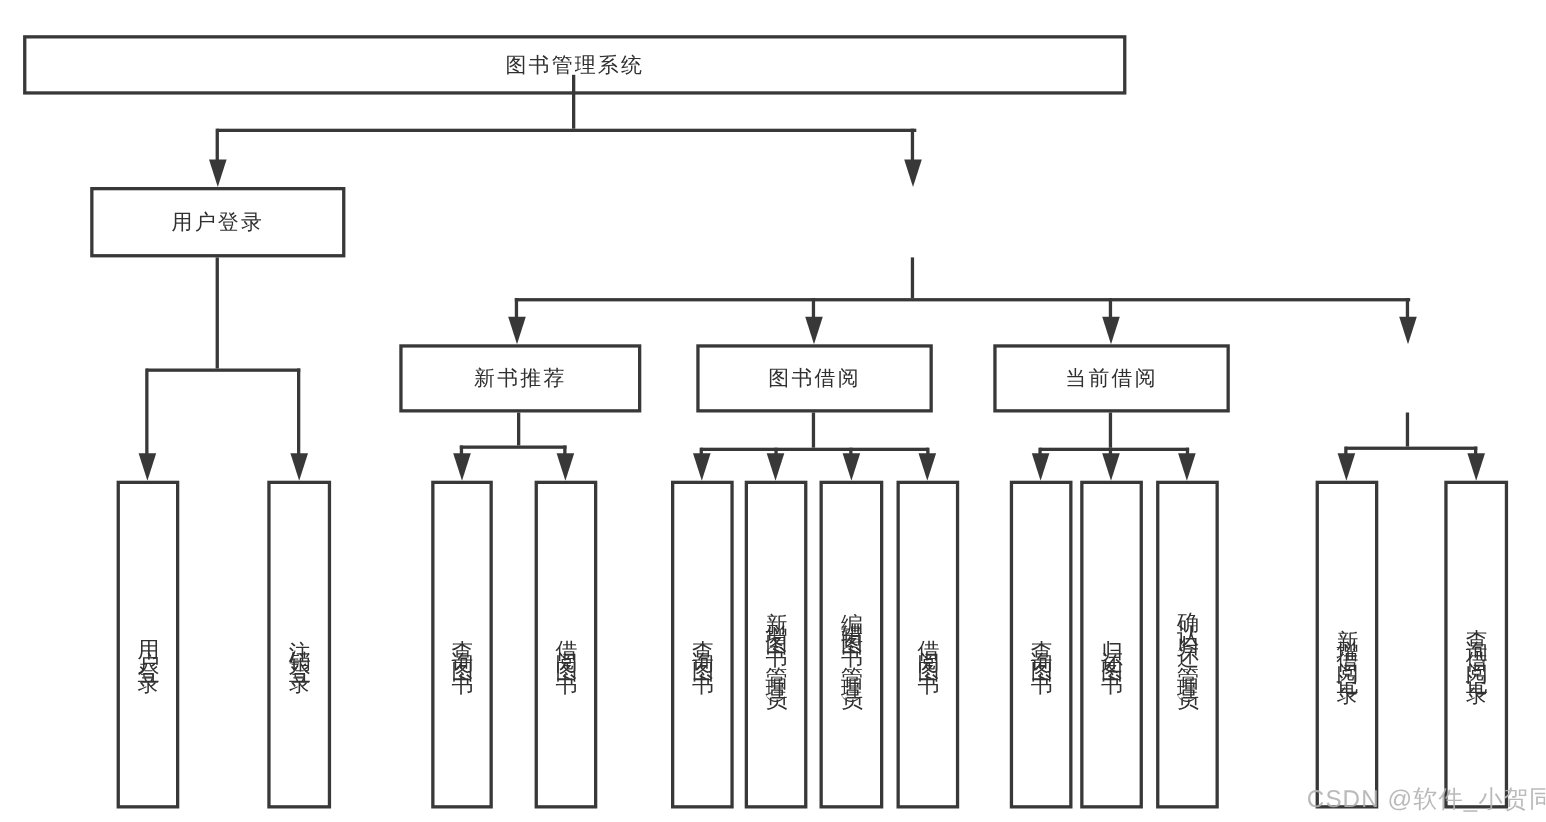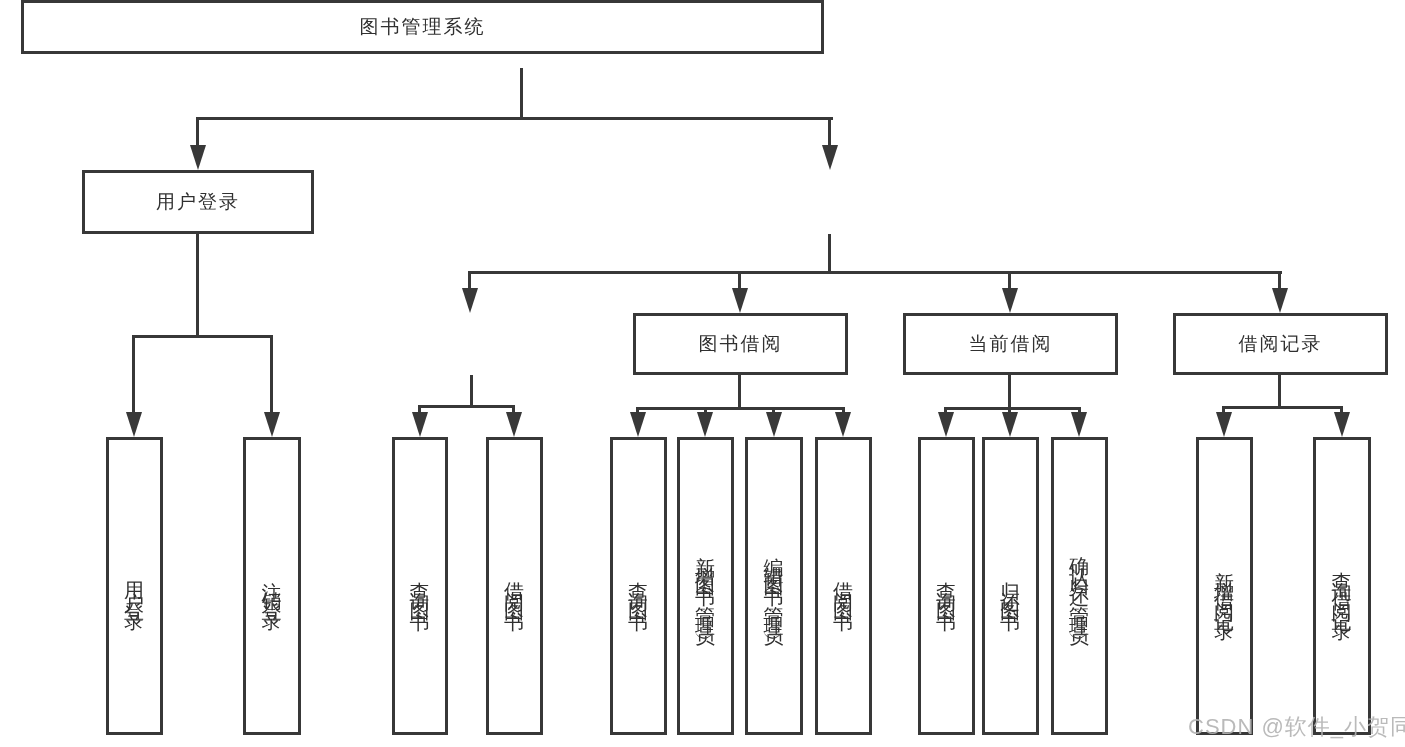--- a/index.html
+++ b/index.html
@@ -36,21 +36,21 @@
     position:absolute;left:1188px;top:712px;z-index:5;
     font-size:22px;letter-spacing:1px;color:var(--watermark);opacity:.9;
     white-space:nowrap;
   }
 </style>
 </head>
 <body>
 
 <div id="canvas">
 
-  <div class="box hbox" style="left:21px;top:0;width:803px;height:54px">
+  <div class="box hbox" style="left:21px;top:32px;width:1003px;height:54px">
     <span>图书管理系统</span>
   </div>
 
   <div class="vline" style="left:520px;top:68px;height:49px"></div>
   <div class="hline" style="left:197px;top:117px;width:636px"></div>
   <div class="stem" style="left:196px;top:117px;height:30px"></div>
   <div class="head" style="left:190px;top:145px"></div>
   <div class="stem" style="left:828px;top:117px;height:30px"></div>
   <div class="head" style="left:822px;top:145px"></div>
 
@@ -69,28 +69,28 @@
   <div class="hline" style="left:468px;top:271px;width:814px"></div>
   <div class="stem" style="left:468px;top:271px;height:19px"></div>
   <div class="head" style="left:462px;top:288px"></div>
   <div class="stem" style="left:738px;top:271px;height:19px"></div>
   <div class="head" style="left:732px;top:288px"></div>
   <div class="stem" style="left:1008px;top:271px;height:19px"></div>
   <div class="head" style="left:1002px;top:288px"></div>
   <div class="stem" style="left:1278px;top:271px;height:19px"></div>
   <div class="head" style="left:1272px;top:288px"></div>
 
+  <div class="box hbox" style="left:363px;top:313px;width:220px;height:62px">
+    <span>新书推荐</span>
+  </div>
   <div class="box hbox" style="left:633px;top:313px;width:215px;height:62px">
     <span>图书借阅</span>
   </div>
   <div class="box hbox" style="left:903px;top:313px;width:215px;height:62px">
     <span>当前借阅</span>
-  </div>
-  <div class="box hbox" style="left:1173px;top:313px;width:215px;height:62px">
-    <span>借阅记录</span>
   </div>
 
   <div class="vline" style="left:470px;top:375px;height:30px"></div>
   <div class="hline" style="left:418px;top:405px;width:97px"></div>
   <div class="stem" style="left:418px;top:405px;height:9px"></div>
   <div class="head" style="left:412px;top:412px"></div>
   <div class="stem" style="left:512px;top:405px;height:9px"></div>
   <div class="head" style="left:506px;top:412px"></div>
 
   <div class="vline" style="left:738px;top:375px;height:32px"></div>

